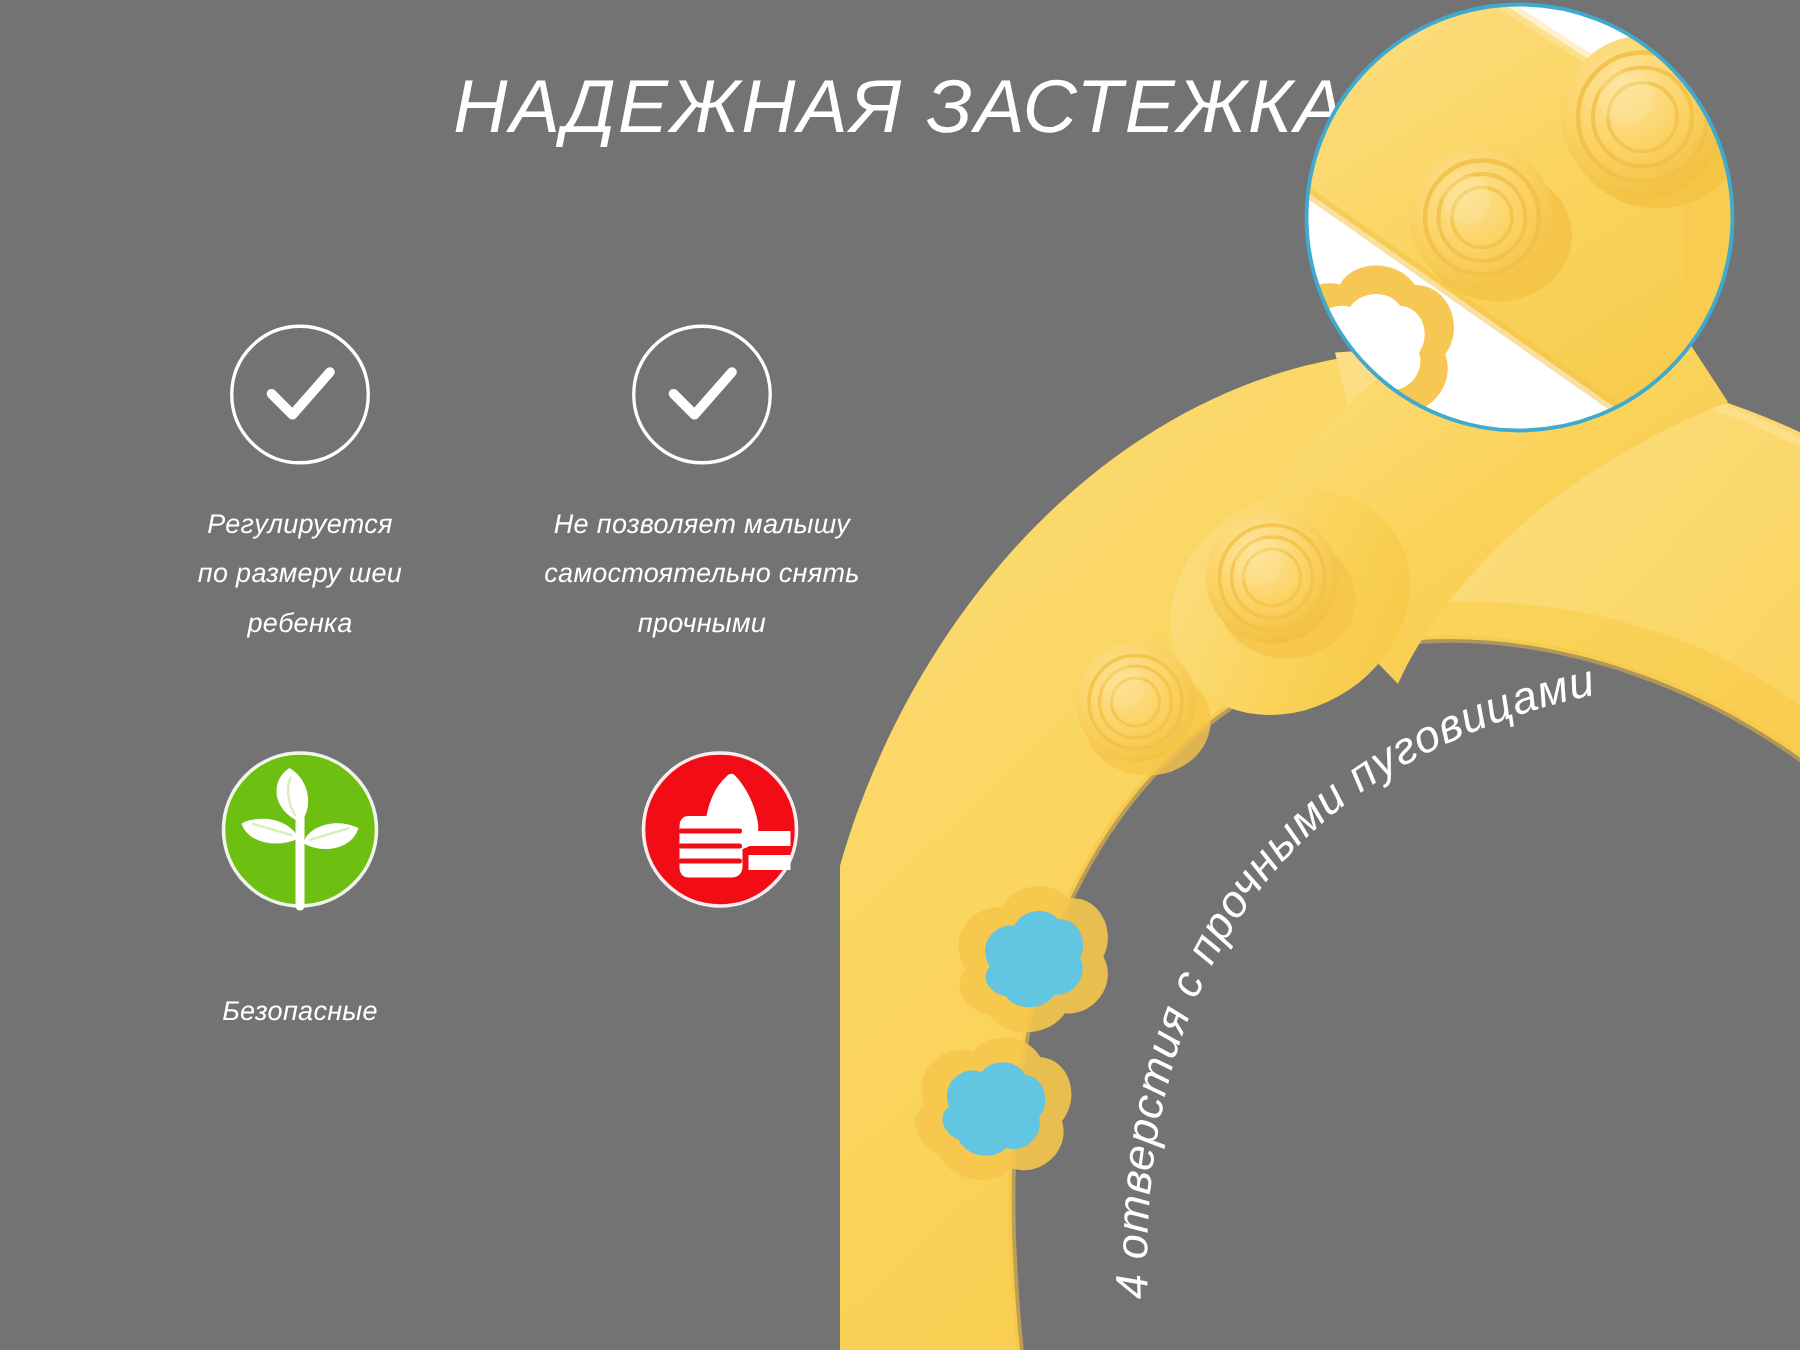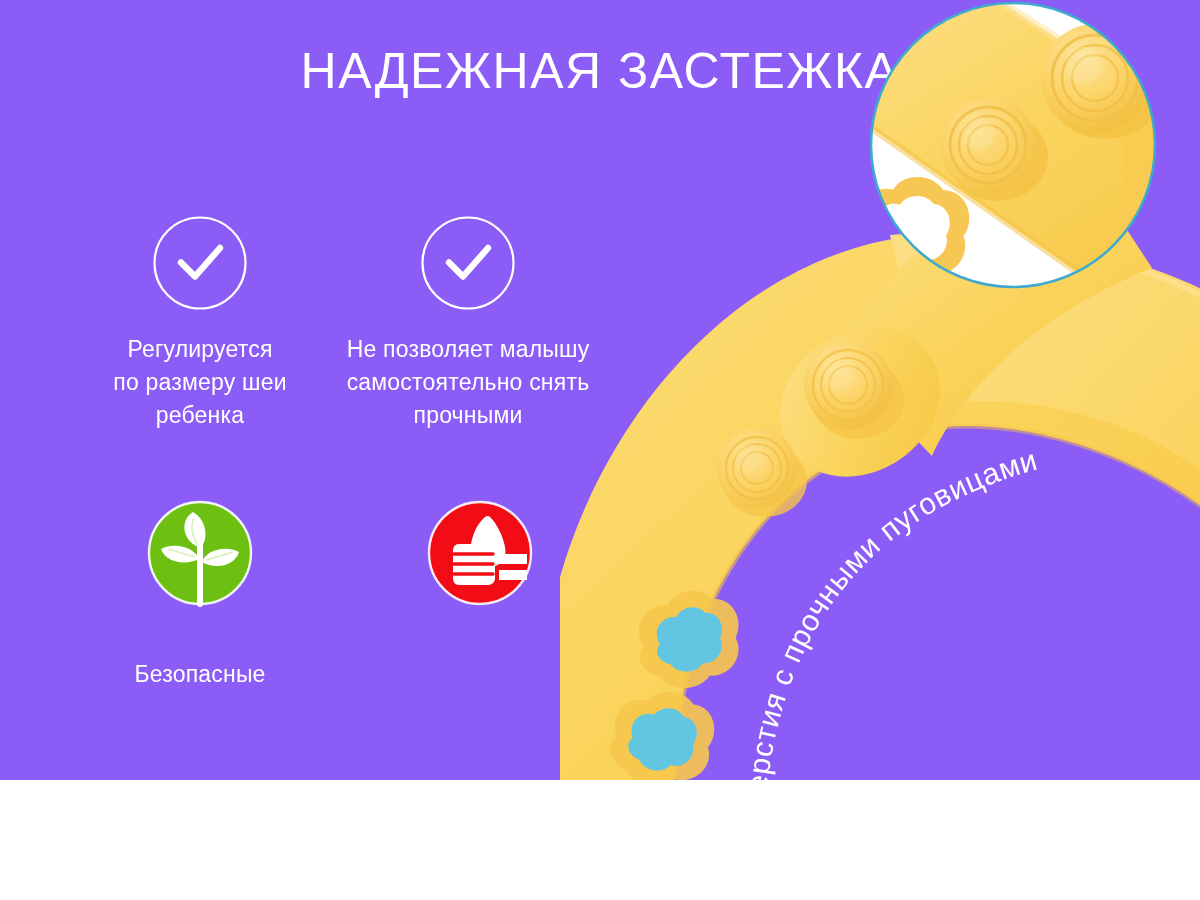--- a/index.html
+++ b/index.html
@@ -4,24 +4,25 @@
 <title>Надежная застежка</title>
 <style>
   html, body {
     margin: 0;
     padding: 0;
     background: #ffffff;
   }
   #poster {
     position: relative;
     width: 1200px;
-    height: 780px;
+    height: 900px;
     overflow: hidden;
-    background: #8b5cf6;
+    background: #737373;
     font-family: "Liberation Sans", "DejaVu Sans", sans-serif;
+    font-style: italic;
     -webkit-font-smoothing: antialiased;
   }
 
   
   .poster-title {
     position: absolute;
     top: 42px;
     left: 0;
     width: 1200px;
     text-align: center;
@@ -60,21 +61,21 @@
   .feature.c0 .feature-icon,
   .feature.c1 .feature-icon { width: 96px; height: 96px; }
   .feature.c2 .feature-icon,
   .feature.c3 .feature-icon { width: 106px; height: 106px; }
 
   .feature-icon svg { display: block; width: 100%; height: 100%; overflow: visible; }
 
   .feature-label {
     margin-top: 22px;
     color: #ffffff;
-    font-size: 23px;
+    font-size: 18px;
     line-height: 33px;
     font-weight: 300;
     letter-spacing: 0.2px;
   }
   .feature.c2 .feature-label,
   .feature.c3 .feature-label { margin-top: 52px; }
 
   
   .product-stage {
     position: absolute;

